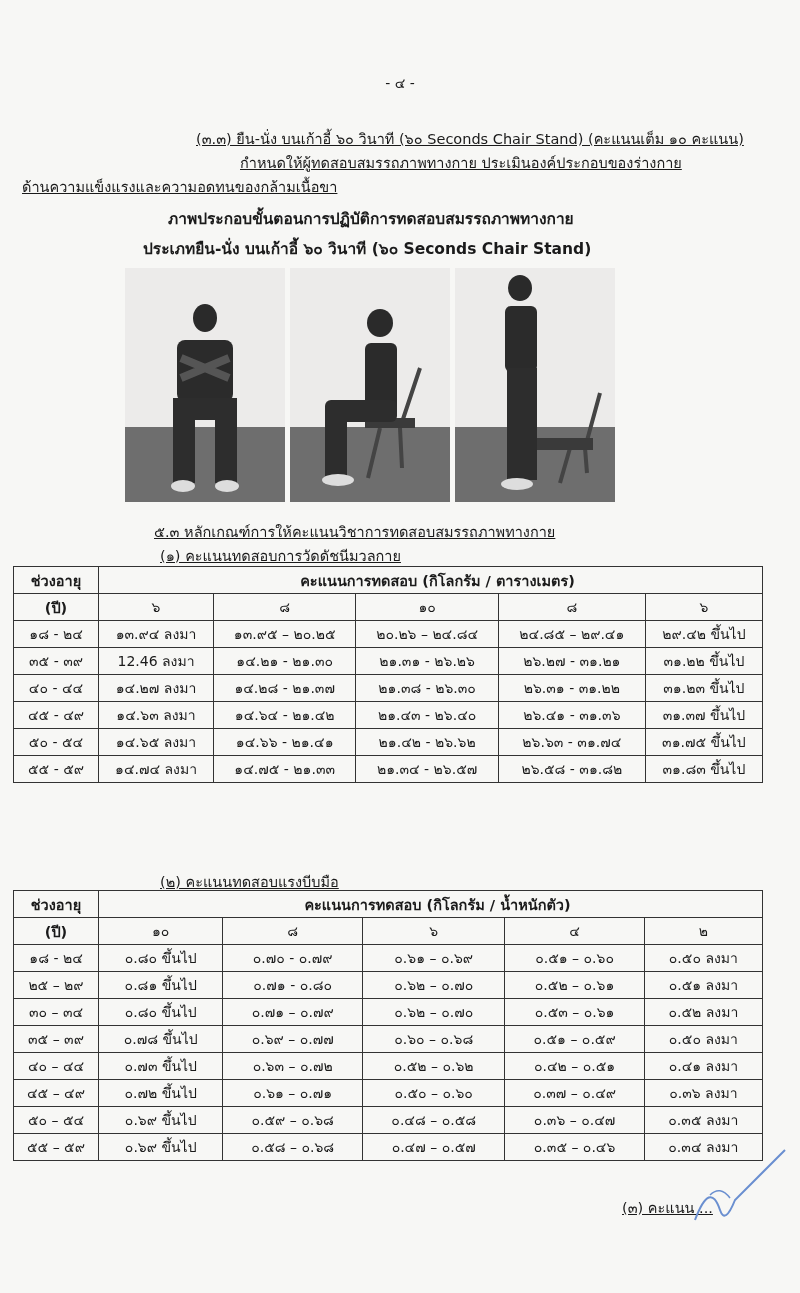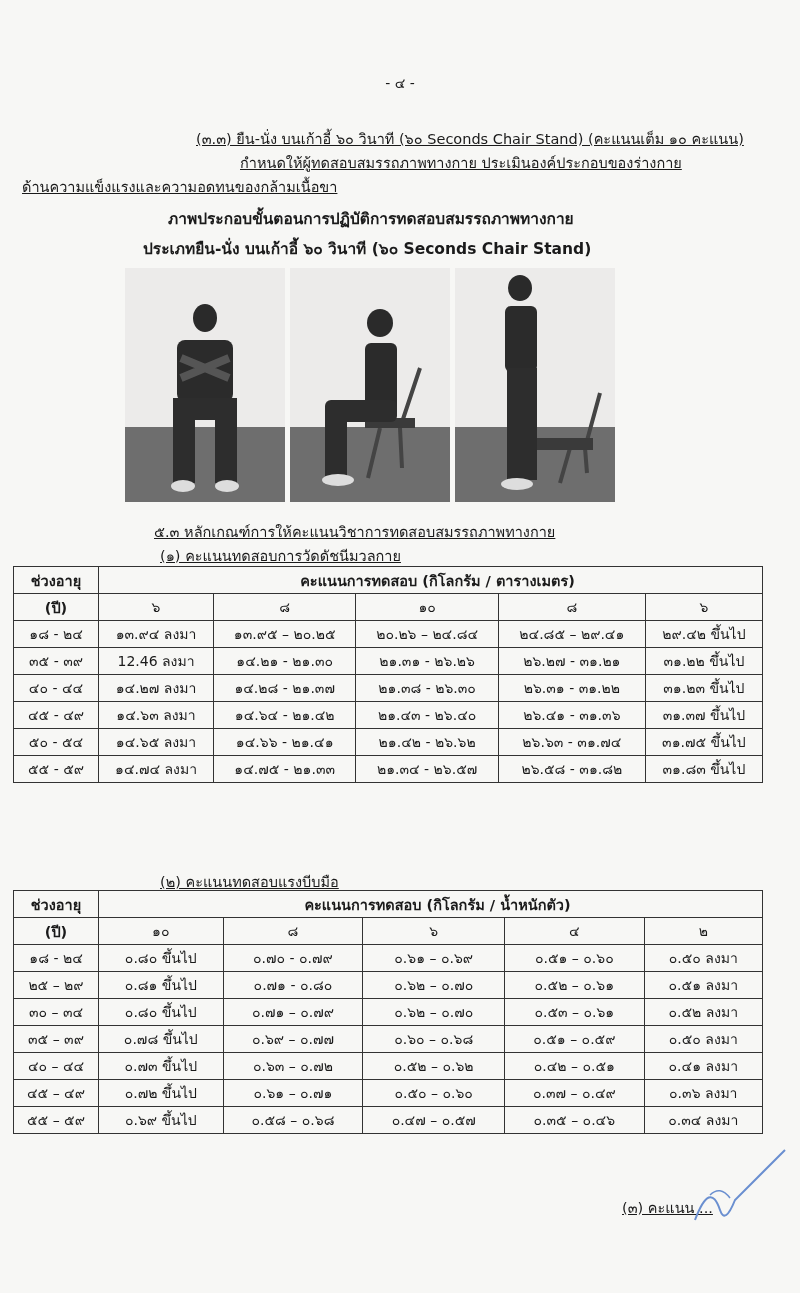--- a/index.html
+++ b/index.html
@@ -204,20 +204,28 @@
   </tr>
   <tr>
     <td class="age">๔๕ – ๔๙</td>
     <td>๐.๗๒ ขึ้นไป</td>
     <td>๐.๖๑ – ๐.๗๑</td>
     <td>๐.๕๐ – ๐.๖๐</td>
     <td>๐.๓๗ – ๐.๔๙</td>
     <td>๐.๓๖ ลงมา</td>
   </tr>
   <tr>
+    <td class="age">๕๐ – ๕๔</td>
+    <td>๐.๖๙ ขึ้นไป</td>
+    <td>๐.๕๙ – ๐.๖๘</td>
+    <td>๐.๔๘ – ๐.๕๘</td>
+    <td>๐.๓๖ – ๐.๔๗</td>
+    <td>๐.๓๕ ลงมา</td>
+  </tr>
+  <tr>
     <td class="age">๕๕ – ๕๙</td>
     <td>๐.๖๙ ขึ้นไป</td>
     <td>๐.๕๘ – ๐.๖๘</td>
     <td>๐.๔๗ – ๐.๕๗</td>
     <td>๐.๓๕ – ๐.๔๖</td>
     <td>๐.๓๔ ลงมา</td>
   </tr>
 </tbody>
   </table>
 

